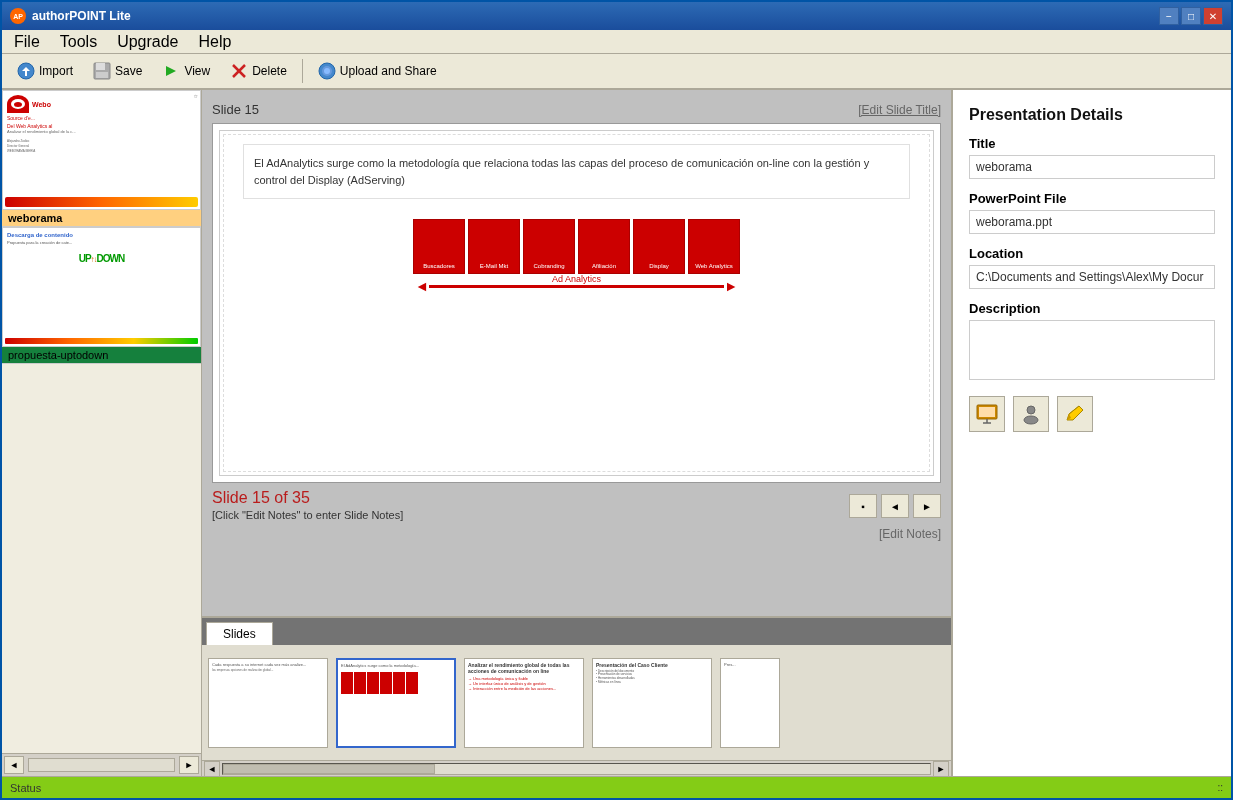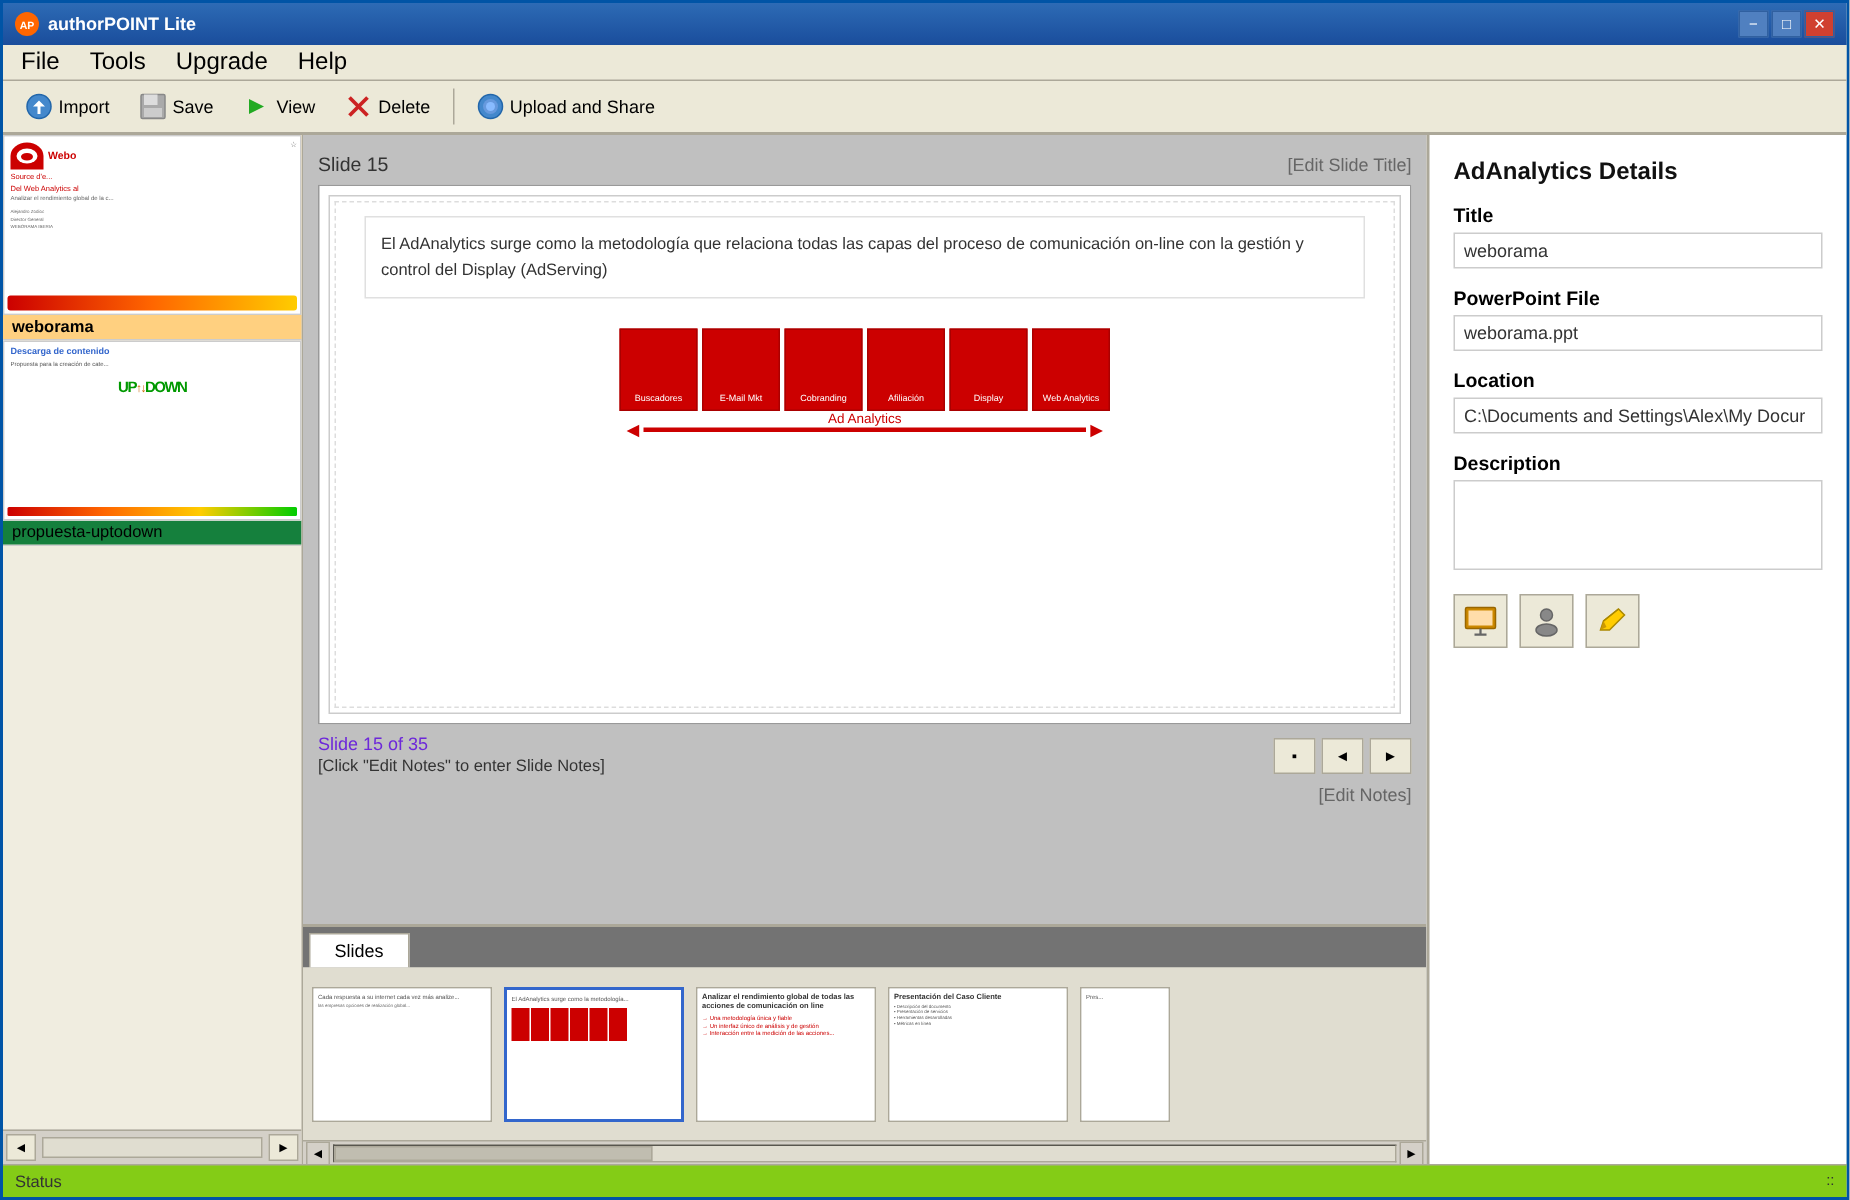--- a/index.html
+++ b/index.html
@@ -33,24 +33,24 @@
     .slide-thumb.active { background: #ffd080; }
     .slide-thumb-label { padding: 2px 6px; font-size: 11px; background: #15803d; }
     .slide-thumb.active .slide-thumb-label { background: #ffd080; font-weight: bold; }
     .thumb-placeholder { width: 100%; height: 120px; background: white; border: 1px solid #ccc; position: relative; overflow: hidden; display: flex; align-items: center; justify-content: center; }
 
     
     .center-panel { flex: 1; display: flex; flex-direction: column; background: #c0c0c0; overflow: hidden; }
     .slide-view-area { flex: 1; background: #c0c0c0; padding: 10px; display: flex; flex-direction: column; }
     .slide-header { display: flex; justify-content: space-between; align-items: center; padding: 2px 0 6px 0; }
     .slide-title { font-size: 13px; color: #333; }
-    .edit-slide-title { font-size: 12px; color: #666; }
+    .edit-slide-title { font-size: 12px; color: #666; text-decoration: underline; }
     .slide-canvas { flex: 1; background: white; border: 1px solid #999; position: relative; overflow: hidden; min-height: 300px; max-height: 360px; }
     .slide-footer { display: flex; align-items: center; justify-content: space-between; padding: 6px 0 2px 0; }
-    .slide-info { font-size: 12px; color: #6d28d9; }
+    .slide-info { font-size: 16px; color: #b91c1c; }
     .nav-controls { display: flex; gap: 4px; }
     .nav-btn { width: 28px; height: 24px; background: #ece9d8; border: 1px solid #aca899; display: flex; align-items: center; justify-content: center; cursor: pointer; font-size: 10px; }
     .slide-notes { font-size: 11px; color: #333; padding: 2px 0; }
     .edit-notes { text-align: right; font-size: 12px; color: #666; margin-top: 2px; }
 
     
     .bottom-panel { height: 160px; background: #e8e4d8; border-top: 2px solid #aca899; display: flex; flex-direction: column; }
     .bottom-tabs { display: flex; padding: 4px 4px 0 4px; background: #737373; }
     .bottom-tab { padding: 4px 16px; background: white; border: 1px solid #aca899; border-bottom: none; font-size: 12px; cursor: pointer; }
     .bottom-slides { flex: 1; display: flex; overflow-x: auto; background: #e0ddd0; padding: 6px; gap: 8px; align-items: center; }
@@ -335,21 +335,21 @@
           <div style="flex:1;height:12px;background:#e0ddd0;border:1px inset #aca899;margin:0 2px;">
             <div style="width:30%;height:100%;background:#c0bdb0;border:1px solid #aca899;"></div>
           </div>
           <div class="scroll-arrow">►</div>
         </div>
       </div>
     </div>
 
     <div class="right-panel">
       <div class="presentation-details">
-        <h2>AdAnalytics Details</h2>
+        <h2>Presentation Details</h2>
 
         <div class="detail-section">
           <div class="detail-label">Title</div>
           <div class="detail-value">weborama</div>
         </div>
 
         <div class="detail-section">
           <div class="detail-label">PowerPoint File</div>
           <div class="detail-value">weborama.ppt</div>
         </div>

